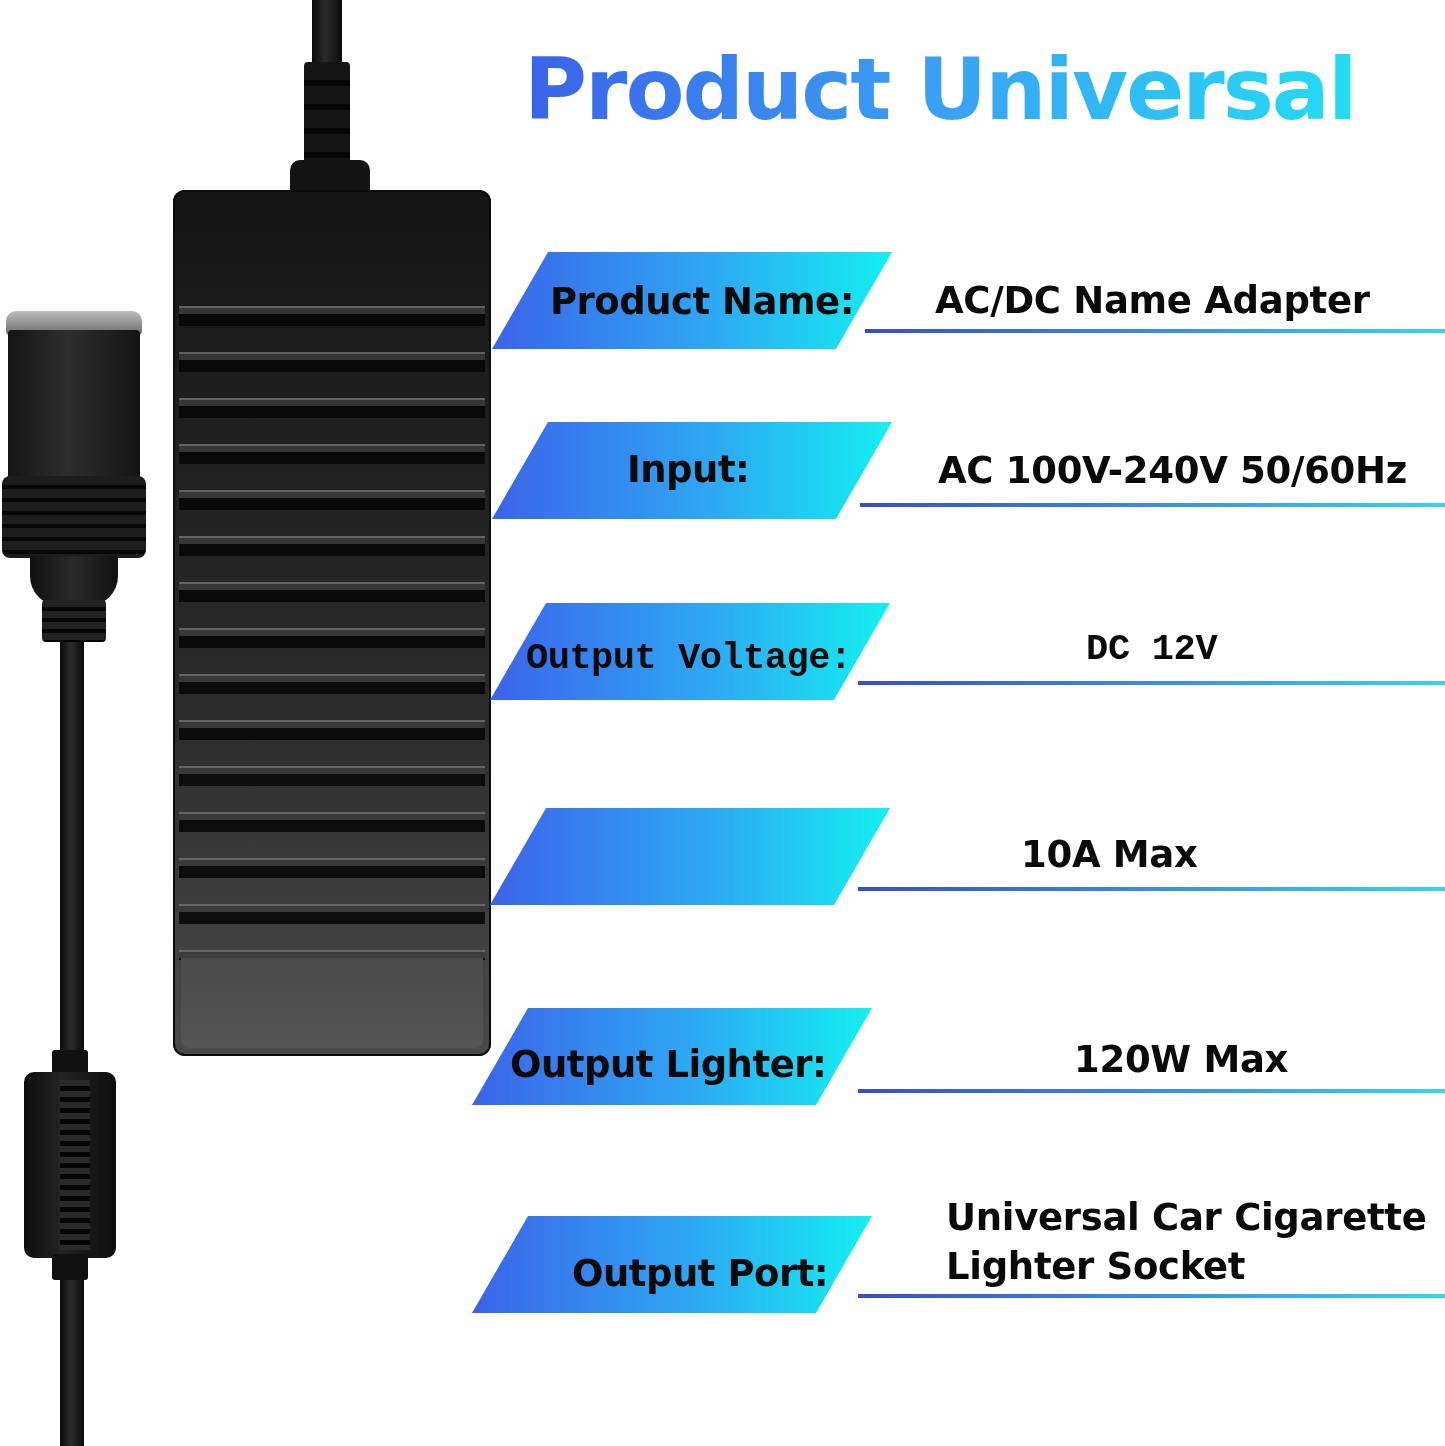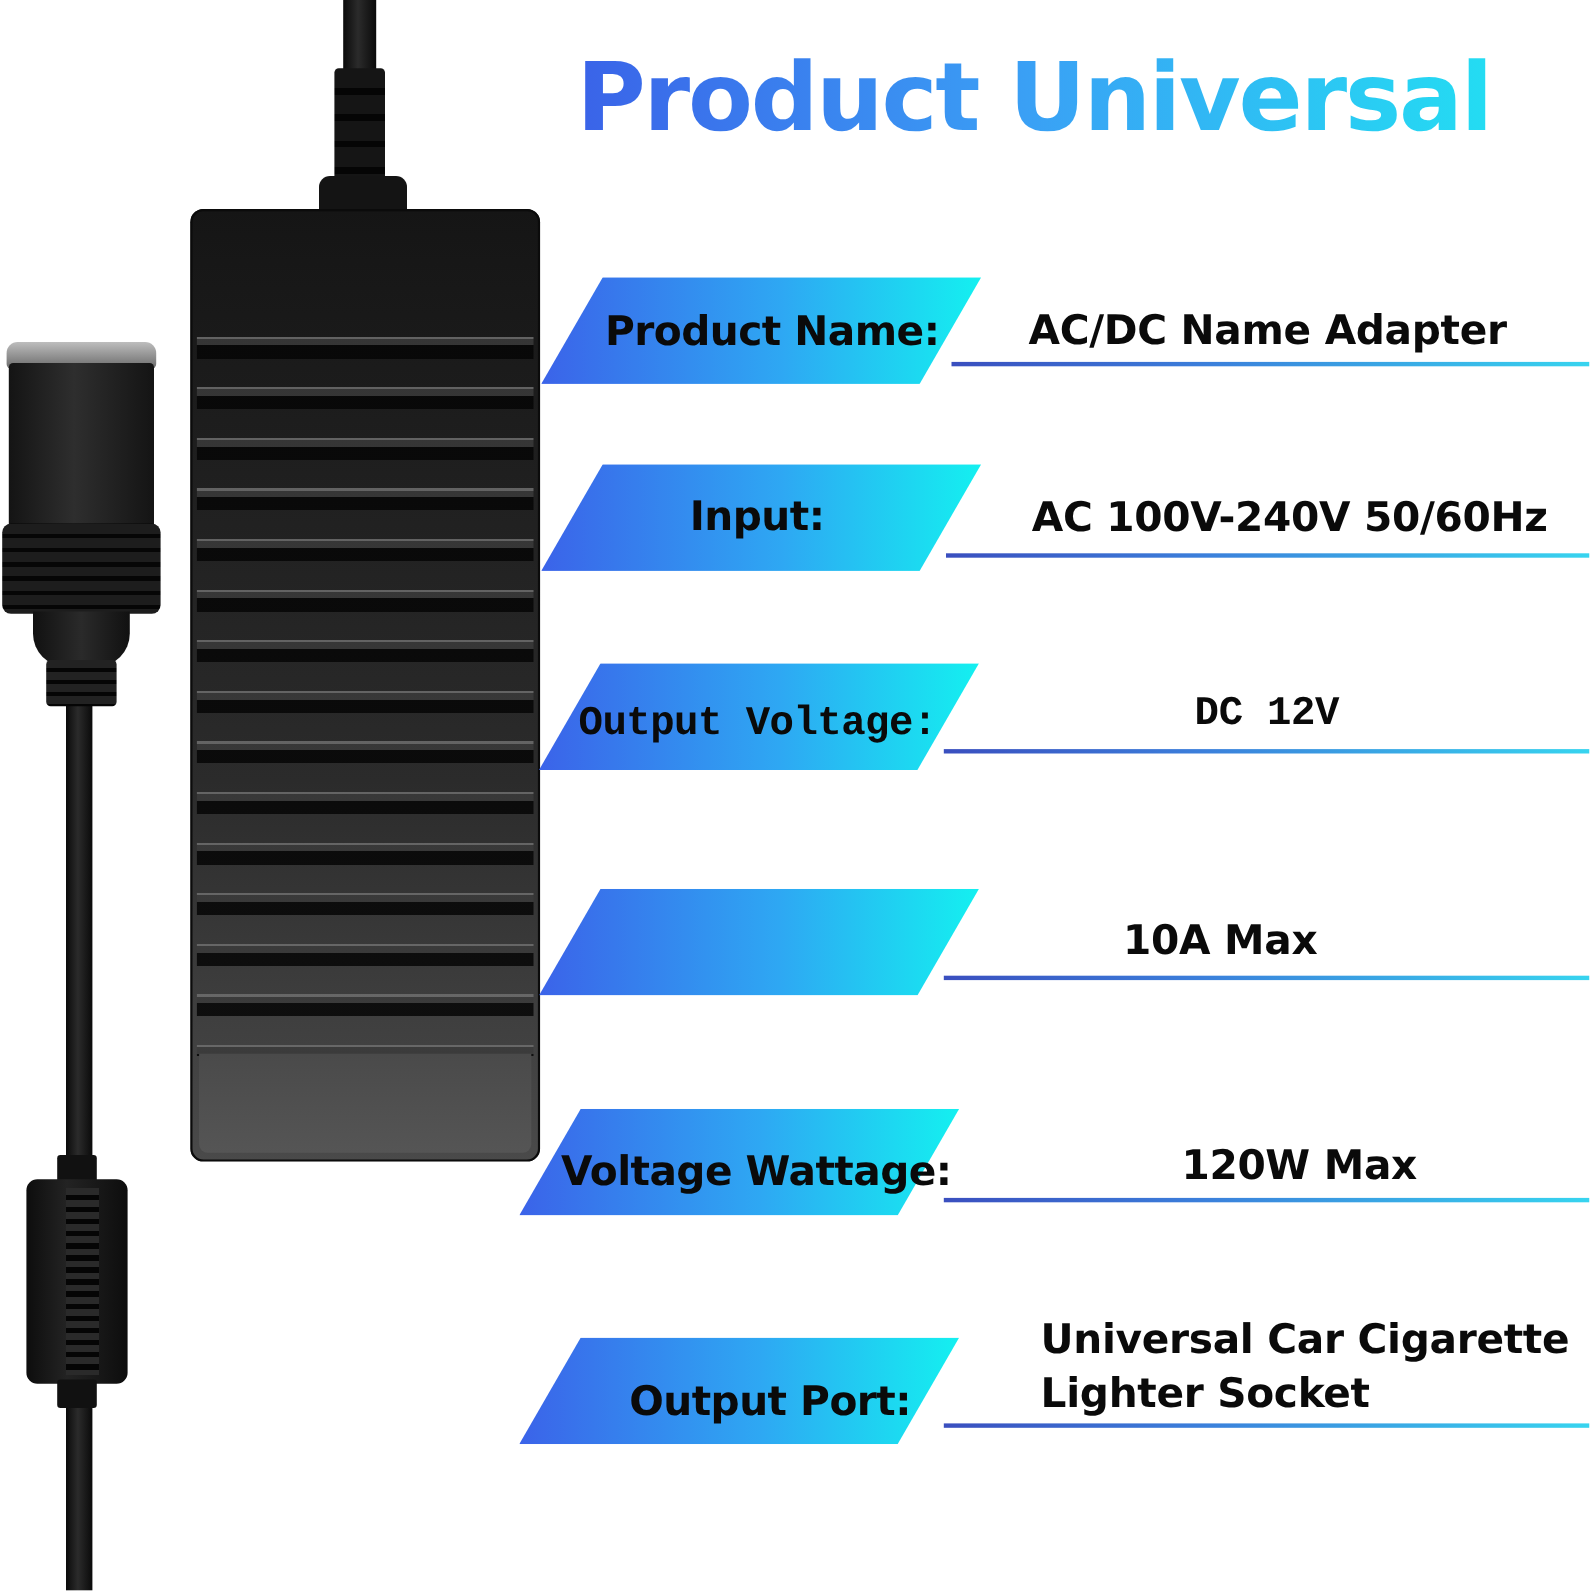--- a/index.html
+++ b/index.html
@@ -130,21 +130,21 @@
 </div>
 
 <div class="row" style="top:808px;">
   <div class="tag" style="left:490px;"></div>
   <div class="value" style="left:1021px;top:22px;">10A Max</div>
   <div class="underline" style="left:858px;top:79px;"></div>
 </div>
 
 <div class="row" style="top:1008px;">
   <div class="tag" style="left:472px;"></div>
-  <div class="tag-label" style="left:510px;top:35px;">Voltage Wattage:</div>
+  <div class="tag-label" style="left:510px;top:35px;">Output Lighter:</div>
   <div class="value" style="left:1062px;top:27px;margin-left:12px;">120W Max</div>
   <div class="underline" style="left:858px;top:81px;"></div>
 </div>
 
 <div class="row" style="top:1216px;">
   <div class="tag" style="left:472px;"></div>
   <div class="tag-label" style="left:572px;top:36px;">Output Port:</div>
   <div class="value" style="left:946px;top:26px;">Lighter Socket</div>
   <div class="value" style="left:946px;top:-23px;">Universal Car Cigarette</div>
   <div class="underline" style="left:858px;top:78px;"></div>

